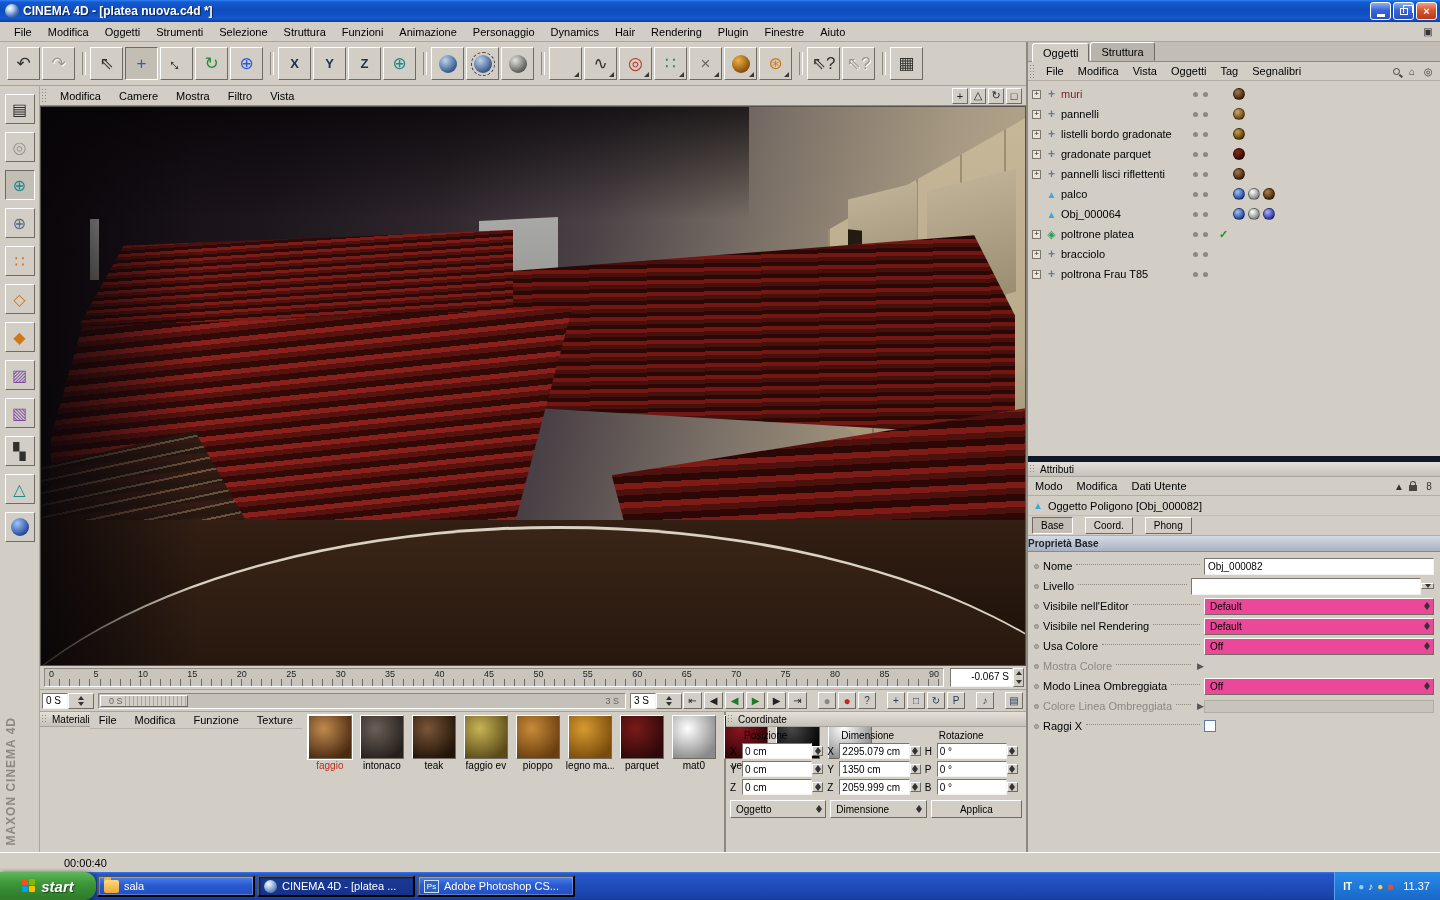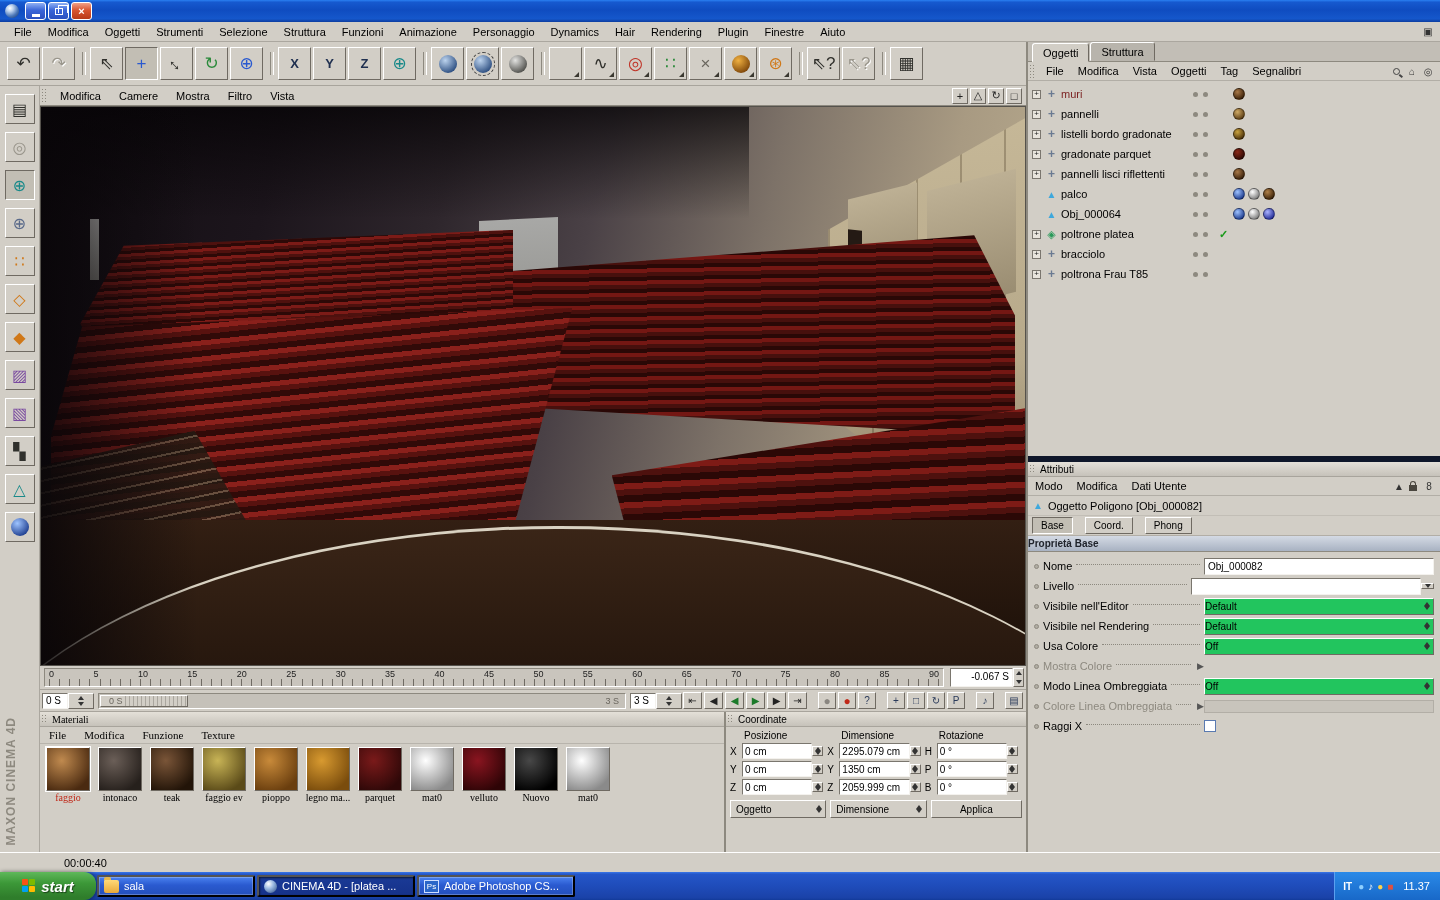--- a/index.html
+++ b/index.html
@@ -115,21 +115,21 @@
   .tr-btn.green{color:#1c7a2a;}
   .rc-btn{width:18px;height:17px;margin:0 1px;display:flex;align-items:center;justify-content:center;font-size:10px;color:#2a3a5a;}
   .rc-btn.gray-ball{color:#8a8680;font-size:12px;}
   .rc-btn.red-ball{color:#c02818;font-size:12px;}
   .rc-btn.gap{margin-left:10px;}
 
   
   .bottom{flex:none;height:140px;display:flex;}
   .panel-head{height:15px;display:flex;align-items:center;background:linear-gradient(180deg,#e4e0d8,#c6c2ba);border-bottom:1px solid #a8a49c;}
   .panel-head .ttl{font-size:10px;padding-left:1px;}
-  .materials{width:686px;display:flex;flex-direction:column;border-right:2px solid #8d897f;font-family:Liberation Serif, serif;}
+  .materials{width:686px;display:flex;flex-direction:row;border-right:2px solid #8d897f;}
   .mat-menu{height:17px;display:flex;align-items:center;border-bottom:1px solid #b8b4ac;}
   .mat-menu span{padding:1px 9px;}
   .mat-strip{flex:1;display:flex;align-items:flex-start;padding:3px 2px;}
   .mat{width:50px;display:flex;flex-direction:column;align-items:center;margin:0 1px;}
   .mat-thumb{width:44px;height:44px;border:1px solid;border-color:#fff #6f6a62 #6f6a62 #fff;}
   .mat-name{font-size:10px;margin-top:1px;max-width:48px;overflow:hidden;white-space:nowrap;}
   .mat.selected .mat-name{color:#c02818;}
   .mat.selected .mat-thumb{outline:1px solid #fff;}
 
   .coords{flex:1;display:flex;flex-direction:column;}
@@ -184,21 +184,21 @@
   .at-section{height:16px;display:flex;align-items:center;font-weight:bold;font-size:10px;color:#20242c;
     background:linear-gradient(180deg,#d4dae4,#a8b2c2);border-bottom:1px solid #8d897f;}
   .attr-body{flex:1;padding:4px 6px 0 6px;}
   .attr-row{display:flex;align-items:center;height:20px;}
   .adot{width:5px;height:5px;border-radius:50%;background:#b0aca2;border:1px solid #8d897f;margin-right:4px;flex:none;}
   .alabel{white-space:nowrap;font-size:11px;}
   .alabel.dim{color:#8d897f;}
   .leader{flex:1;border-bottom:1px dotted #8d897f;margin:0 4px 4px 4px;min-width:8px;}
   .aval{width:230px;flex:none;display:flex;height:17px;}
   .aval input{flex:1;border:none;outline:none;font-size:10px;padding:1px 3px;width:30px;background:transparent;font-family:"Liberation Sans",sans-serif;}
-  .adrop{width:230px;flex:none;height:17px;display:flex;align-items:center;font-size:10px;background:#22c55e;}
+  .adrop{width:230px;flex:none;height:17px;display:flex;align-items:center;font-size:10px;padding-left:5px;background:#ec4899;}
   .adrop .dd2{margin-left:auto;width:11px;display:flex;flex-direction:column;align-items:center;padding-right:2px;}
   .dd-mini{width:13px;flex:none;display:flex;align-items:center;justify-content:center;}
   .arrow-r{color:#555;font-size:9px;margin-left:2px;}
   .achk{width:12px;height:12px;background:#fff;border:1px solid #5a7ab0;}
   .dis-strip{width:230px;height:13px;background:#c8c4bc;border:1px solid #b2aea6;}
 
   
   .statusbar{position:absolute;left:0;bottom:28px;width:1440px;height:20px;border-top:1px solid #fff;background:#d2cec6;display:flex;align-items:center;padding-left:64px;font-size:11px;}
   .brand{position:absolute;left:4px;bottom:54px;writing-mode:vertical-rl;transform:rotate(180deg);color:#8d897f;font-weight:bold;font-size:12px;letter-spacing:1px;}
 
@@ -226,20 +226,21 @@
   .tray-ico{font-size:10px;}
   .tray .clock{font-size:11px;margin-left:4px;}
 </style>
 </head>
 <body>
 
 <div class="app">
 
   <div class="titlebar">
     <span class="c4d-ball"></span>
+    <span class="title-text">CINEMA 4D - [platea nuova.c4d *]</span>
     <span class="winbtn">
         <i class="ico-min"></i>
       </span>
     <span class="winbtn">
         <i class="ico-restore"></i>
       </span>
     <span class="winbtn close">
         <span>×</span>
       </span>
   </div>

